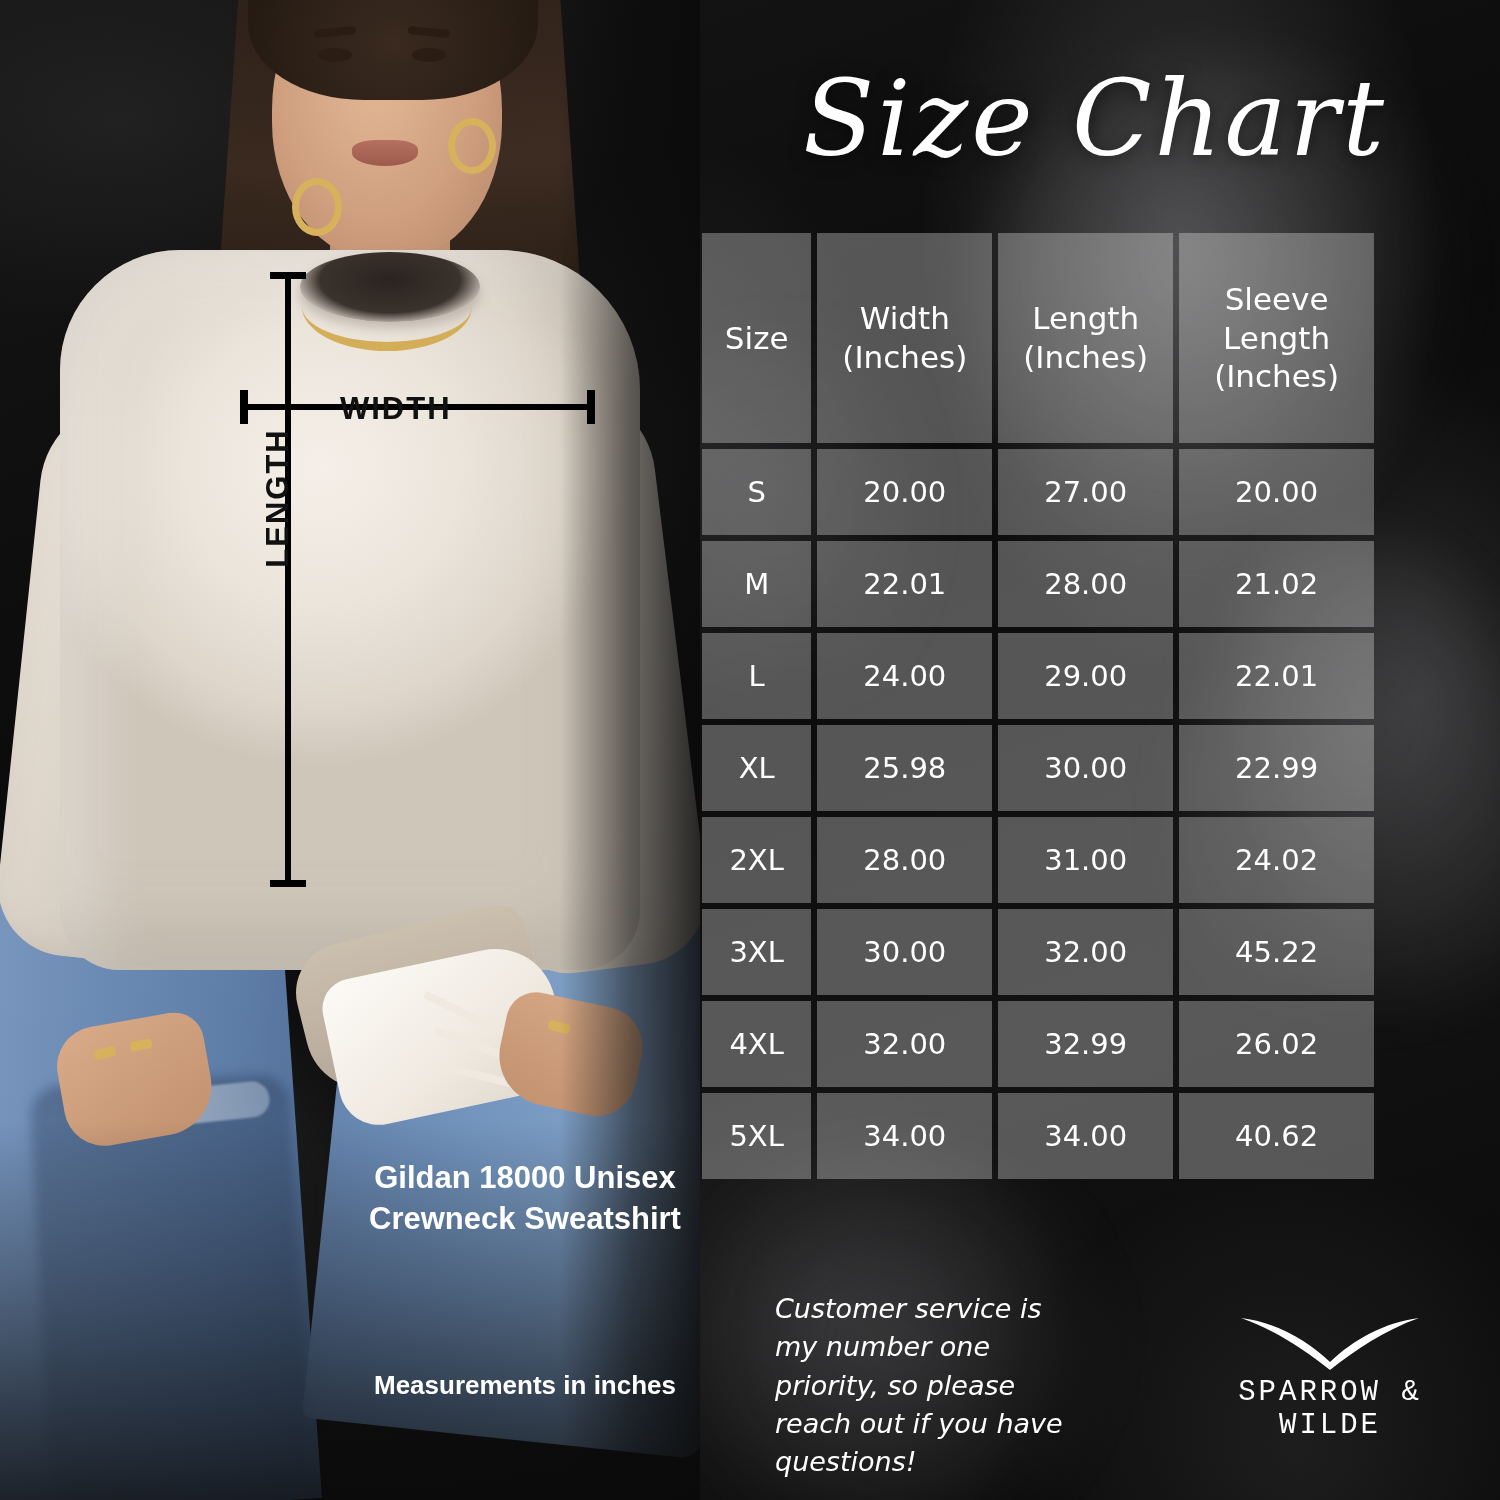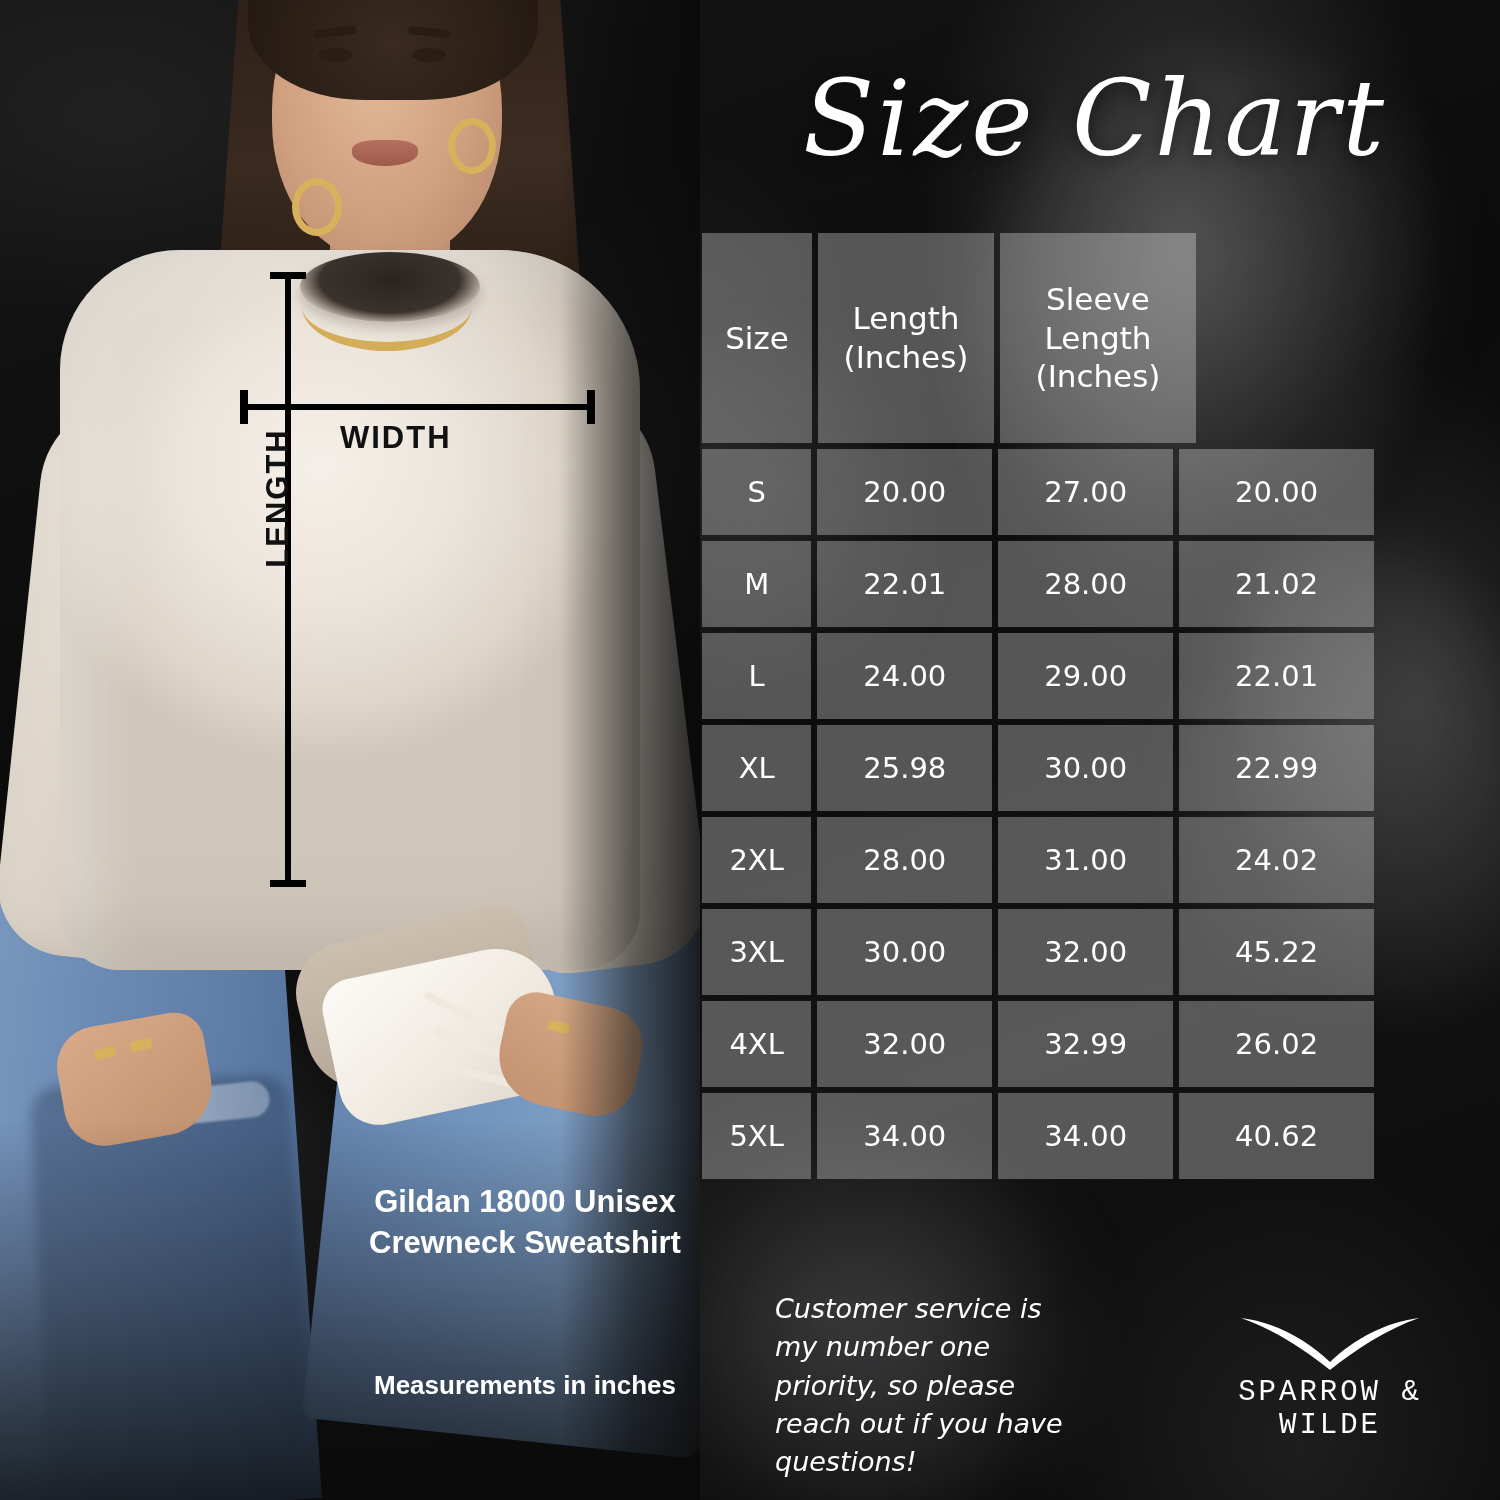--- a/index.html
+++ b/index.html
@@ -212,21 +212,21 @@
   .cap.w-r { left: 587px; top: 390px; }
   .guide-length {
     position: absolute;
     left: 285px; top: 272px; width: 6px; height: 615px;
     background: #000;
   }
   .cap.l-t { left: 270px; top: 272px; width: 36px; height: 7px; }
   .cap.l-b { left: 270px; top: 880px; width: 36px; height: 7px; }
   .label-width {
     position: absolute;
-    left: 340px; top: 420px;
+    left: 340px; top: 391px;
     font-size: 31px; font-weight: 700; letter-spacing: 2px; color: #111;
   }
   .label-length {
     position: absolute;
     left: 198px; top: 480px;
     width: 160px;
     font-size: 31px; font-weight: 700; letter-spacing: 2px; color: #111;
     transform: rotate(-90deg);
     transform-origin: center;
     text-align: center;
@@ -235,21 +235,20 @@
   
   .product-caption {
     position: absolute;
     left: 330px; top: 1158px;
     width: 390px;
     text-align: center;
     color: #fff;
     font-size: 31px;
     font-weight: 700;
     line-height: 1.32;
-    margin-top: 24px;
   }
   .measure-note {
     position: absolute;
     left: 330px; top: 1368px;
     width: 390px;
     text-align: center;
     color: #fff;
     font-size: 26px;
     font-weight: 700;
     line-height: 1.35;
@@ -394,20 +393,21 @@
 
   <div class="product-caption">Gildan 18000 Unisex Crewneck Sweatshirt</div>
   <div class="measure-note">Measurements in inches</div>
 
   <div class="title">Size Chart</div>
 
   <div class="chart">
 
     <div class="row header">
       <div class="cell c-size">Size</div>
+      <div class="cell c-width">Width (Inches)</div>
       <div class="cell c-length">Length (Inches)</div>
       <div class="cell c-sleeve">Sleeve Length (Inches)</div>
     </div>
 
     <div class="row body">
       <div class="cell c-size">S</div>
       <div class="cell c-width">20.00</div>
       <div class="cell c-length">27.00</div>
       <div class="cell c-sleeve">20.00</div>
     </div>

